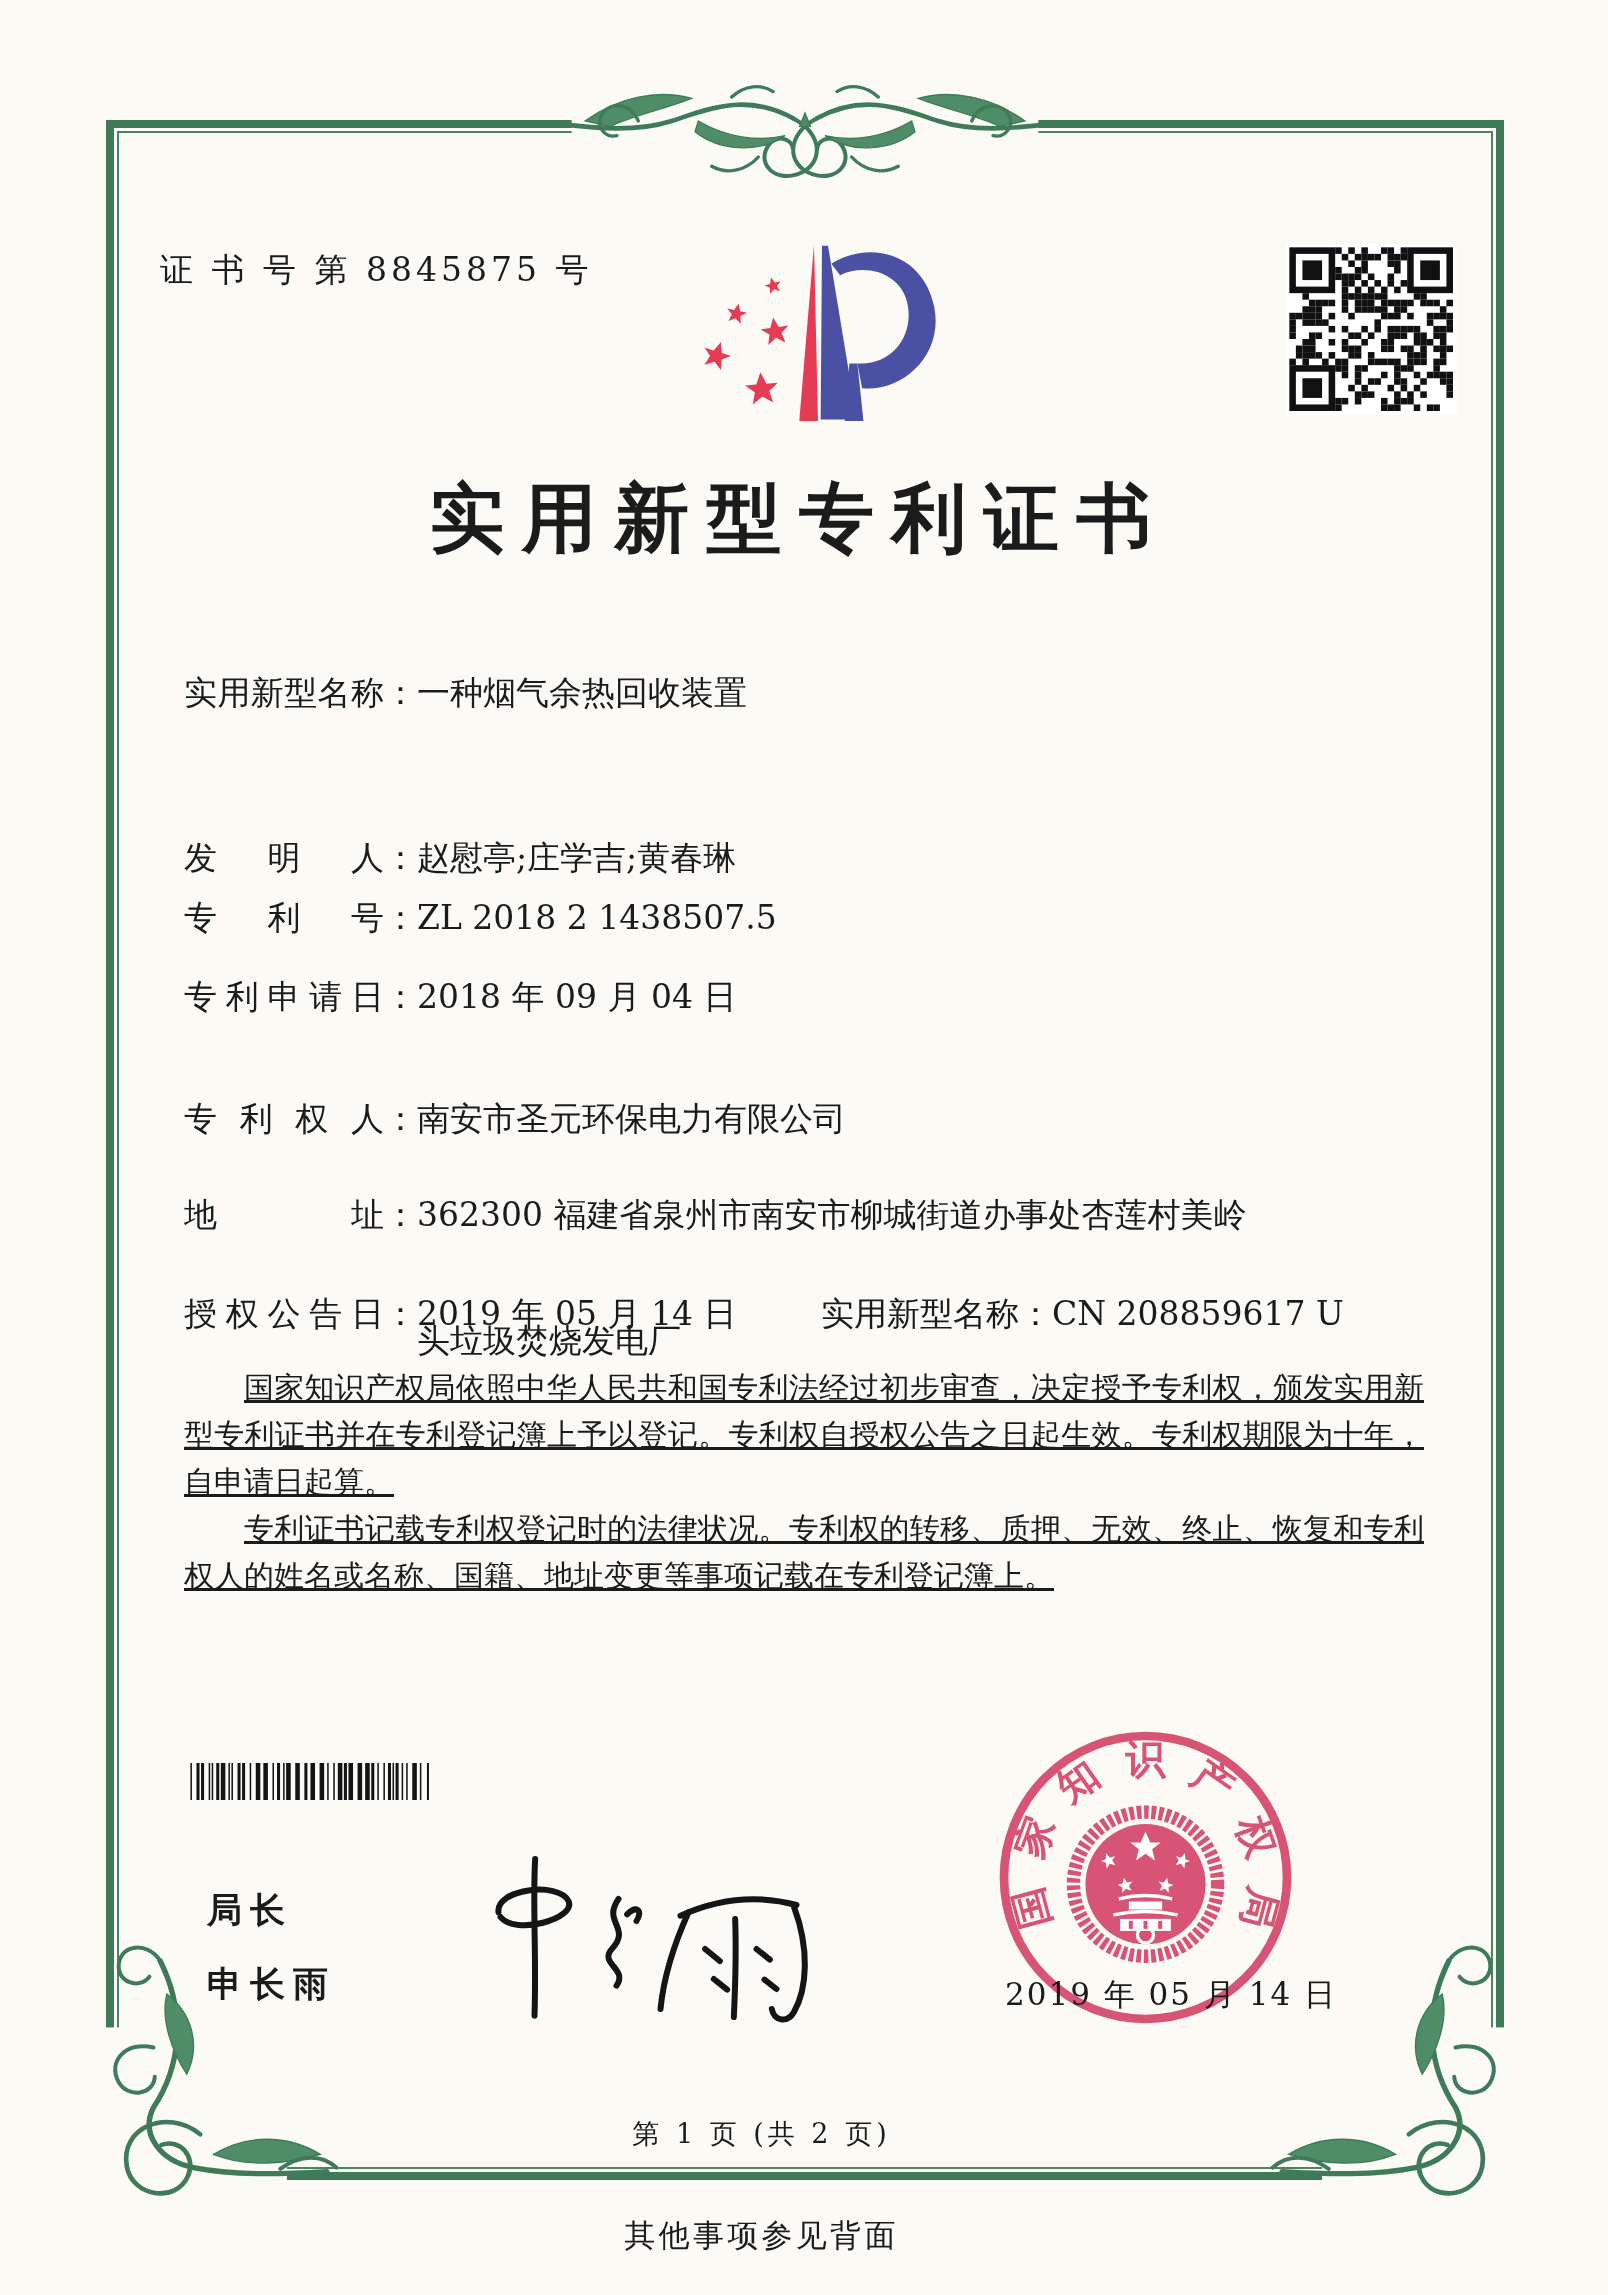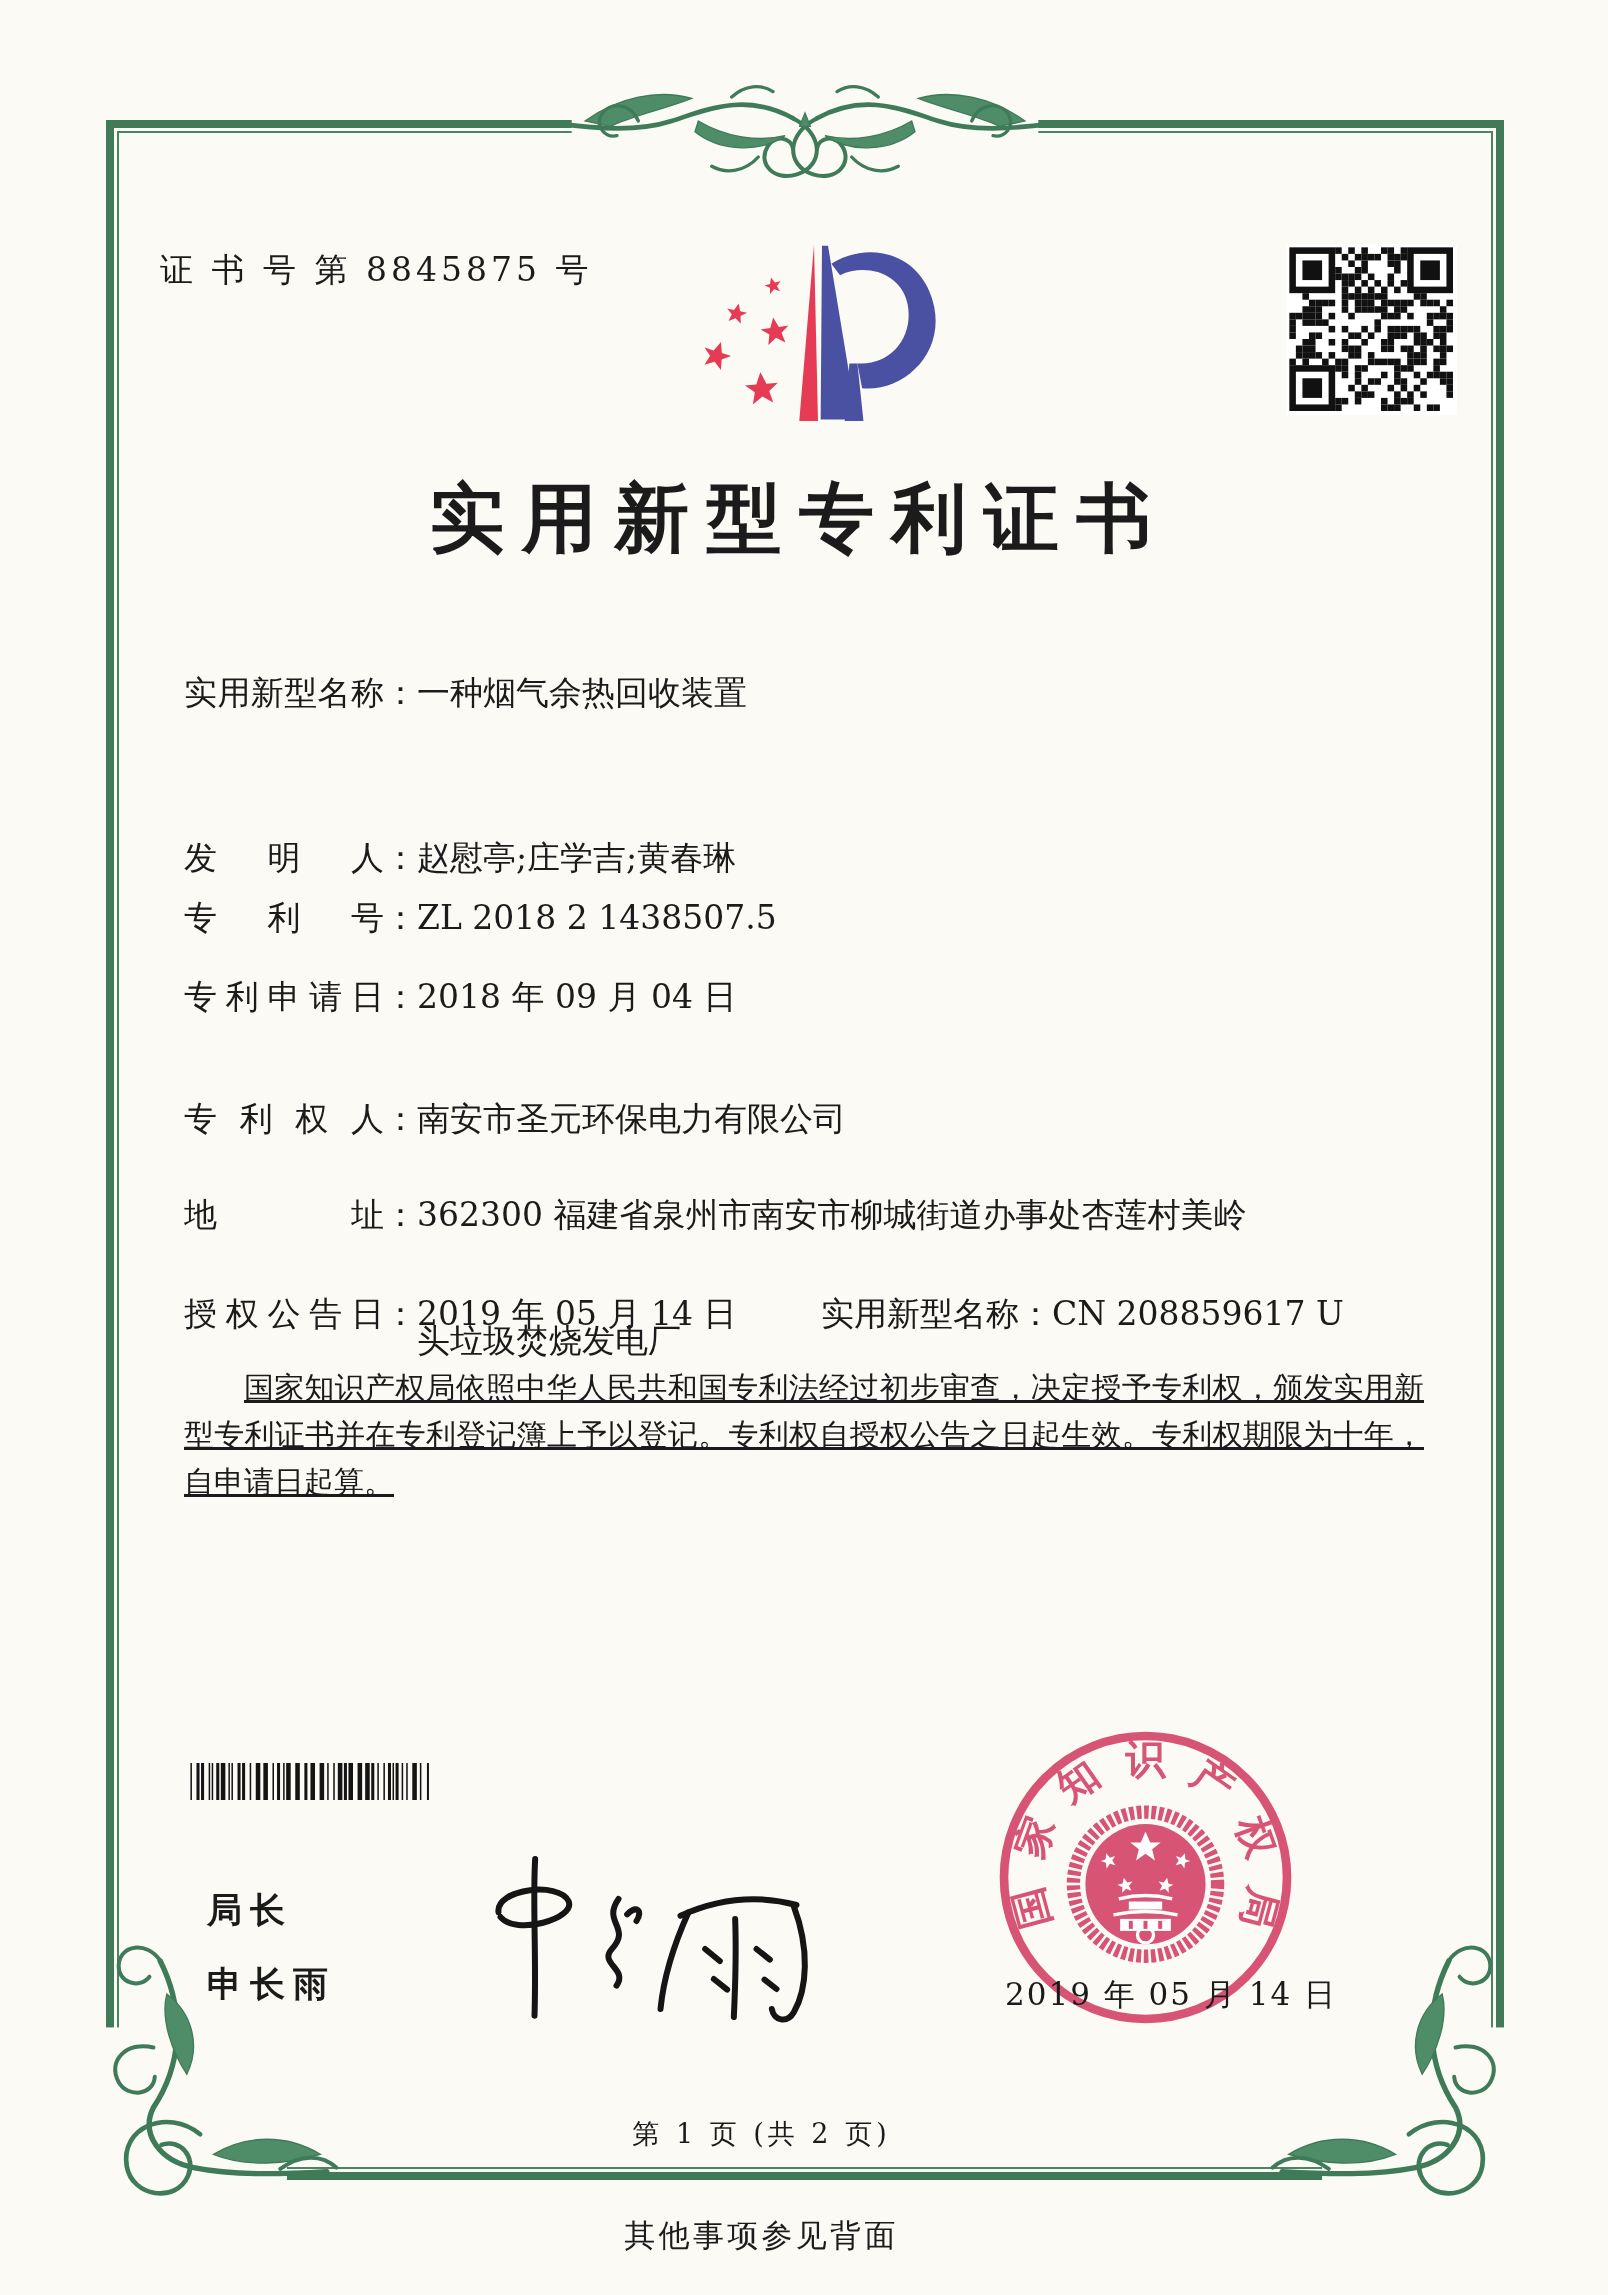--- a/index.html
+++ b/index.html
@@ -382,20 +382,21 @@
 <div class="abs addr2">头垃圾焚烧发电厂</div>
 <div class="abs field-row" style="top:1292px">
   <span class="flabel">授权公告日</span><span class="fcolon">：</span><span>2019 年 05 月 14 日</span>
 </div>
 <div class="abs grant-no">
   <span>实用新型名称</span><span>：</span><span>CN 208859617 U</span>
 </div>
 
 <div class="abs body-text">
   <p>国家知识产权局依照中华人民共和国专利法经过初步审查，决定授予专利权，颁发实用新型专利证书并在专利登记簿上予以登记。专利权自授权公告之日起生效。专利权期限为十年，自申请日起算。</p>
+  <p>专利证书记载专利权登记时的法律状况。专利权的转移、质押、无效、终止、恢复和专利权人的姓名或名称、国籍、地址变更等事项记载在专利登记簿上。</p>
 </div>
 
 <svg class="abs z3" style="left:189px;top:1763px" width="242" height="37" viewBox="0 0 362 56">
   <g class="bars">
       <rect x="0.0" y="0" width="2.3" height="56" fill="#141414"></rect>
       <rect x="9.2" y="0" width="4.6" height="56" fill="#141414"></rect>
       <rect x="16.1" y="0" width="4.6" height="56" fill="#141414"></rect>
       <rect x="27.6" y="0" width="2.3" height="56" fill="#141414"></rect>
       <rect x="32.2" y="0" width="2.3" height="56" fill="#141414"></rect>
       <rect x="39.1" y="0" width="4.6" height="56" fill="#141414"></rect>

